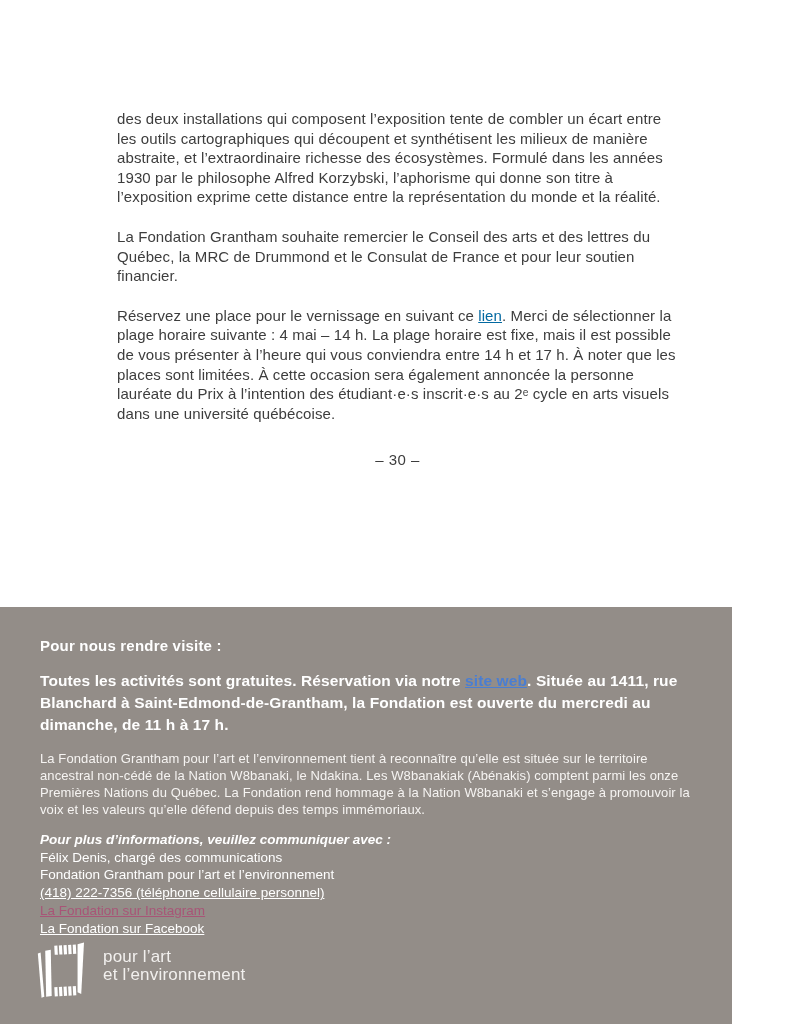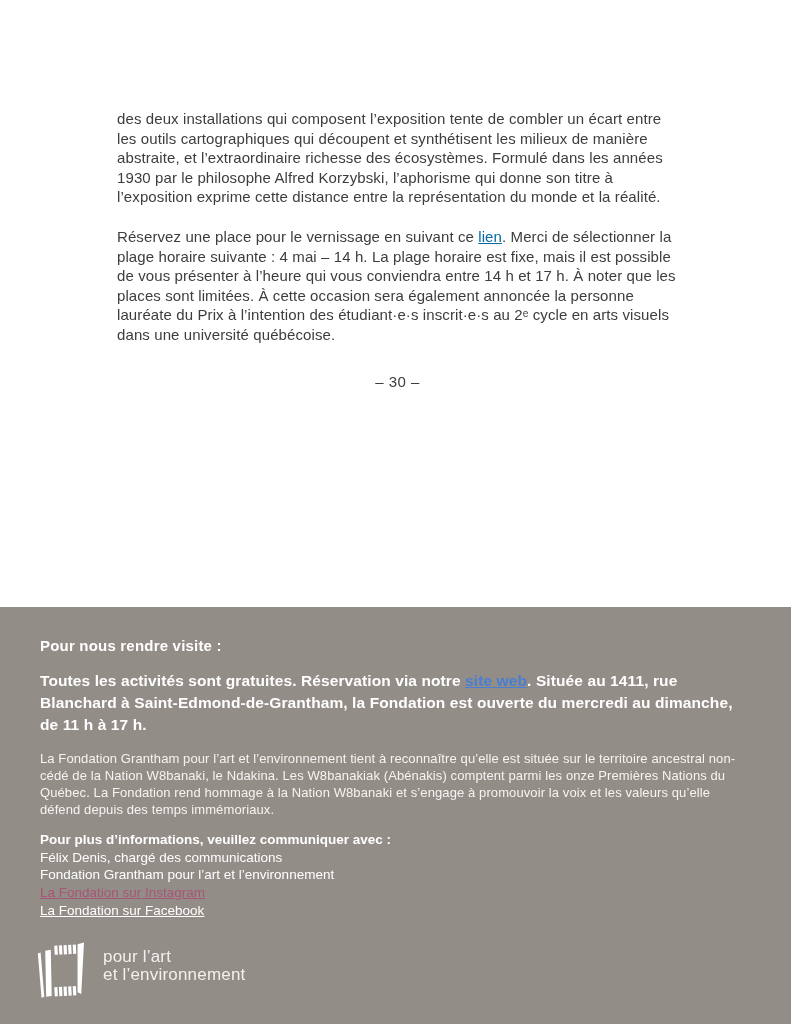--- a/index.html
+++ b/index.html
@@ -37,21 +37,21 @@
     margin-top: 27px;
     color: #3d3d3d;
     letter-spacing: 0.5px;
   }
 
   
   .footer {
     position: absolute;
     left: 0;
     top: 607px;
-    width: 791px;
+    width: 732px;
     height: 417px;
     background: #938d88;
     padding: 30px 40px 7px 40px;
     color: #ffffff;
   }
   .visit-heading {
     font-size: 15px;
     font-weight: bold;
     letter-spacing: 0.2px;
   }
@@ -72,21 +72,21 @@
     font-size: 13px;
     line-height: 17px;
     color: #f6f4f2;
     letter-spacing: 0.1px;
   }
   .contact {
     margin-top: 13px;
     font-size: 13.5px;
     line-height: 17.7px;
   }
-  .contact-heading { font-weight: bold; }
+  .contact-heading { font-weight: bold; font-style: italic; }
   .contact-link {
     color: #ffffff;
     text-decoration: underline;
     cursor: pointer;
   }
   .instagram-link {
     color: #a85577;
     text-decoration: underline;
     cursor: pointer;
   }
@@ -124,39 +124,43 @@
 </head>
 <body>
 
 <div class="page">
 
   <div class="article">
     <p>
       <span>des deux installations qui composent l’exposition tente de combler un écart entre les outils cartographiques qui découpent et synthétisent les milieux de manière abstraite, et l’extraordinaire richesse des écosystèmes. Formulé dans les années 1930 par le philosophe Alfred Korzybski, l’aphorisme qui donne son titre à l’exposition exprime cette distance entre la représentation du monde et la réalité.</span>
     </p>
     <p>
+      <span>La Fondation Grantham souhaite remercier le Conseil des arts et des lettres du Québec, la MRC de Drummond et le Consulat de France et pour leur soutien financier.</span>
+    </p>
+    <p>
       <span>Réservez une place pour le vernissage en suivant ce </span><a class="body-link">lien</a><span>. Merci de sélectionner la plage horaire suivante : 4 mai – 14 h. La plage horaire est fixe, mais il est possible de vous présenter à l’heure qui vous conviendra entre 14 h et 17 h. À noter que les places sont limitées. À cette occasion sera également annoncée la personne lauréate du Prix à l’intention des étudiant·e·s inscrit·e·s au 2ᵉ cycle en arts visuels dans une université québécoise.</span>
     </p>
     <div class="end-mark">– 30 –</div>
   </div>
 
   <div class="footer">
 
     <div class="visit-heading">Pour nous rendre visite :</div>
 
     <div class="visit-text">
       <span>Toutes les activités sont gratuites. Réservation via notre </span><a class="footer-blue-link">site web</a><span>. Située au 1411, rue Blanchard à Saint-Edmond-de-Grantham, la Fondation est ouverte du mercredi au dimanche, de 11 h à 17 h.</span>
     </div>
 
     <div class="land-ack">La Fondation Grantham pour l’art et l’environnement tient à reconnaître qu’elle est située sur le territoire ancestral non-cédé de la Nation W8banaki, le Ndakina. Les W8banakiak (Abénakis) comptent parmi les onze Premières Nations du Québec. La Fondation rend hommage à la Nation W8banaki et s’engage à promouvoir la voix et les valeurs qu’elle défend depuis des temps immémoriaux.</div>
 
     <div class="contact">
       <div class="contact-heading">Pour plus d’informations, veuillez communiquer avec :</div>
       <div>Félix Denis, chargé des communications</div>
       <div>Fondation Grantham pour l’art et l’environnement</div>
+      <div><a class="contact-link">(418) 222-7356 (téléphone cellulaire personnel)</a></div>
       <div><a class="instagram-link">La Fondation sur Instagram</a></div>
       <div><a class="contact-link">La Fondation sur Facebook</a></div>
     </div>
 
     <div class="logo-row">
       <svg class="logo-mark" viewBox="0 0 52 64" xmlns="http://www.w3.org/2000/svg">
         <g fill="#ffffff">
 
           <polygon points="2,13 5,12 9,60 6,61"></polygon>
 

